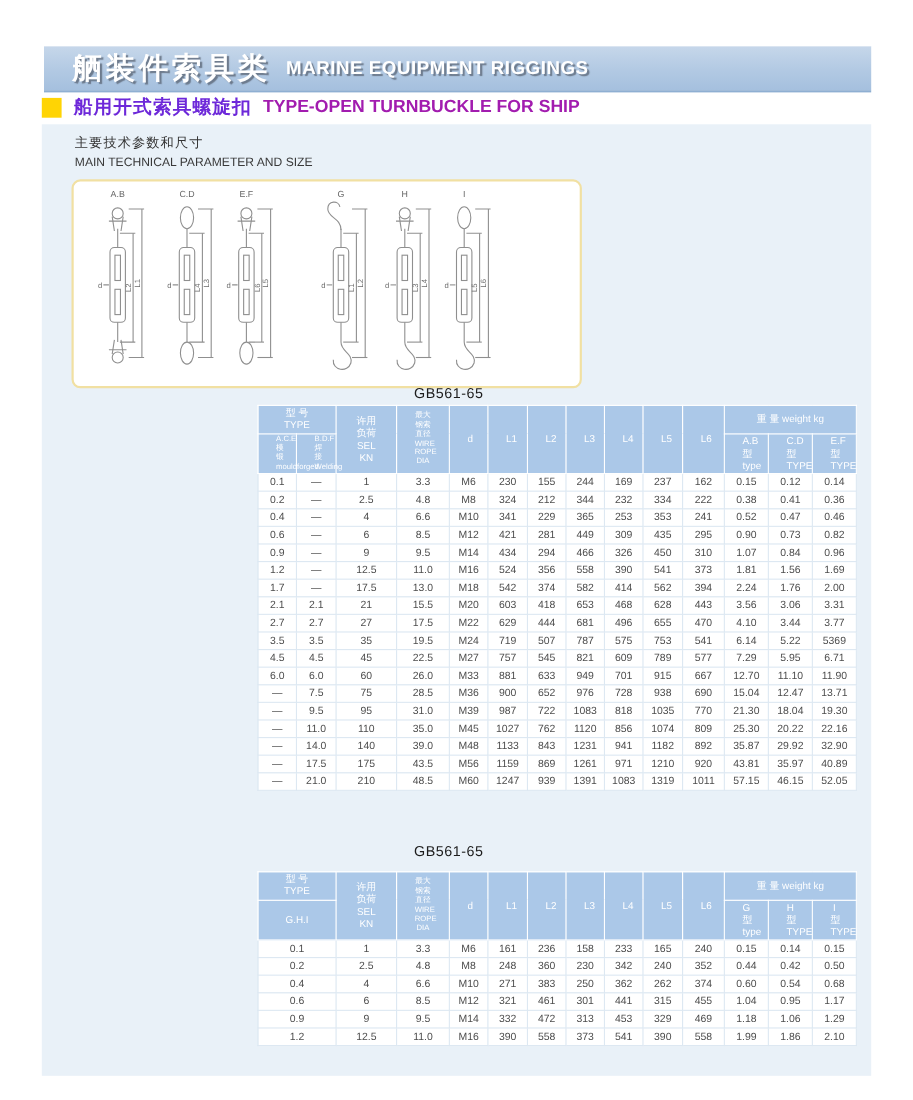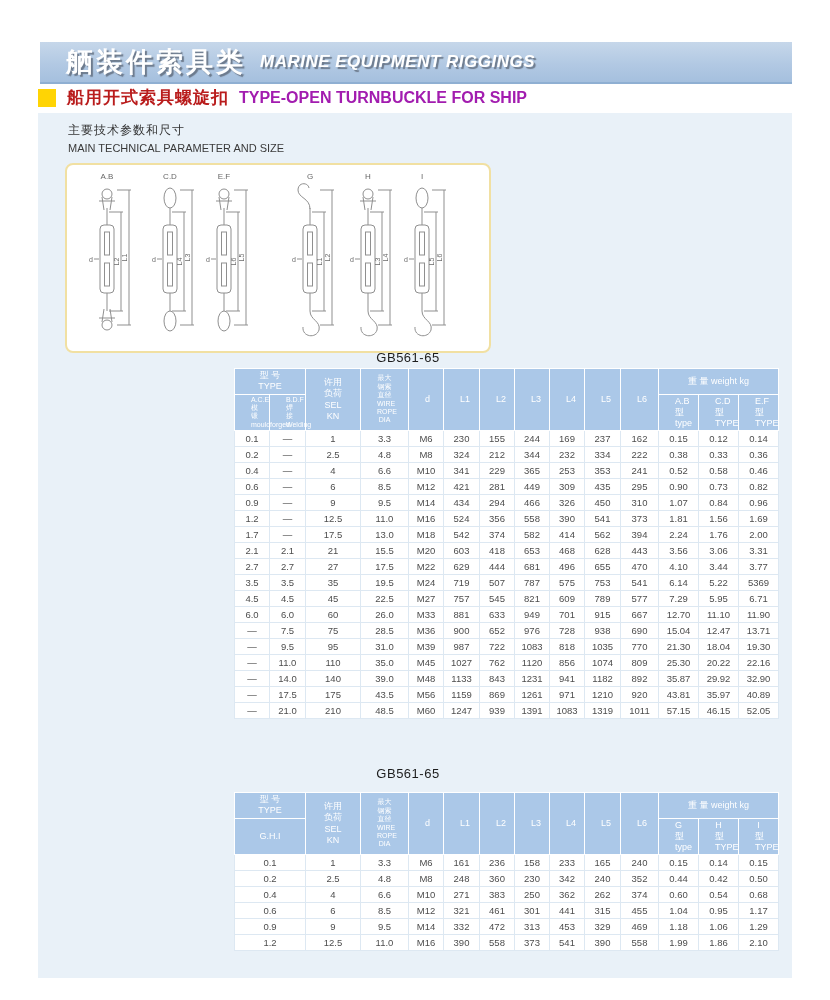--- a/index.html
+++ b/index.html
@@ -14,34 +14,34 @@
     background:linear-gradient(180deg,#c6d7ea 0%,#b2c9e3 55%,#a5c0de 100%);
     border-top:2px solid #ffffff; border-bottom:2px solid #8fafd2;
     display:flex; align-items:center;
   }
   .banner-zh {
     margin-left:26px; font-size:27px; font-weight:bold; color:#fff;
     letter-spacing:3px; text-shadow:2px 2px 1px rgba(96,108,124,.85);
   }
   .banner-en {
     margin-left:14px; font-size:17px; font-weight:bold; color:#fff;
-    letter-spacing:.5px; text-shadow:2px 2px 1px rgba(96,108,124,.85);font-style:italic;
+    letter-spacing:.5px; text-shadow:2px 2px 1px rgba(96,108,124,.85);
   }
   
   .section-title { position:absolute; left:38px; top:86px; display:flex; align-items:center; }
   .bullet { width:18px; height:18px; margin-right:11px; }
-  .sec-zh { font-size:17px; font-weight:bold; color:#b91c1c; letter-spacing:1px; }
+  .sec-zh { font-size:17px; font-weight:bold; color:#6d28d9; letter-spacing:1px; }
   .sec-en { font-size:16px; font-weight:bold; color:#a21caf; margin-left:10px; }
   
   .panel { position:absolute; left:38px; top:113px; width:754px; height:865px; background:#e9f1f8; }
   .params { position:absolute; left:30px; top:9px; color:#333; }
   .params .zh { font-size:12px; letter-spacing:1px; }
   .params .en { font-size:11px; margin-top:3px; color:#3a3a3a; }
   .diagram-box {
-    position:absolute; left:27px; top:50px; width:426px; height:190px;
+    position:absolute; left:27px; top:50px; width:464px; height:190px;
     background:#fff; border:2px solid #f1e0a2; border-radius:8px;
   }
   .gb { position:absolute; left:0; width:740px; text-align:center; font-size:13px; color:#1d1d1d; letter-spacing:.5px; }
   #gb1 { top:237px; }
   #gb2 { top:653px; }
   
   table { position:absolute; left:196px; width:544px; border-collapse:collapse; table-layout:fixed; }
   #table1 { top:255px; }
   #table2 { top:679px; }
   th {
@@ -291,37 +291,37 @@
           <td>2.5</td>
           <td>4.8</td>
           <td>M8</td>
           <td>324</td>
           <td>212</td>
           <td>344</td>
           <td>232</td>
           <td>334</td>
           <td>222</td>
           <td>0.38</td>
-          <td>0.33</td>
+          <td>0.41</td>
           <td>0.36</td>
         </tr>
         <tr>
           <td>0.4</td>
           <td>—</td>
           <td>4</td>
           <td>6.6</td>
           <td>M10</td>
           <td>341</td>
           <td>229</td>
           <td>365</td>
           <td>253</td>
           <td>353</td>
           <td>241</td>
           <td>0.52</td>
-          <td>0.58</td>
+          <td>0.47</td>
           <td>0.46</td>
         </tr>
         <tr>
           <td>0.6</td>
           <td>—</td>
           <td>6</td>
           <td>8.5</td>
           <td>M12</td>
           <td>421</td>
           <td>281</td>

